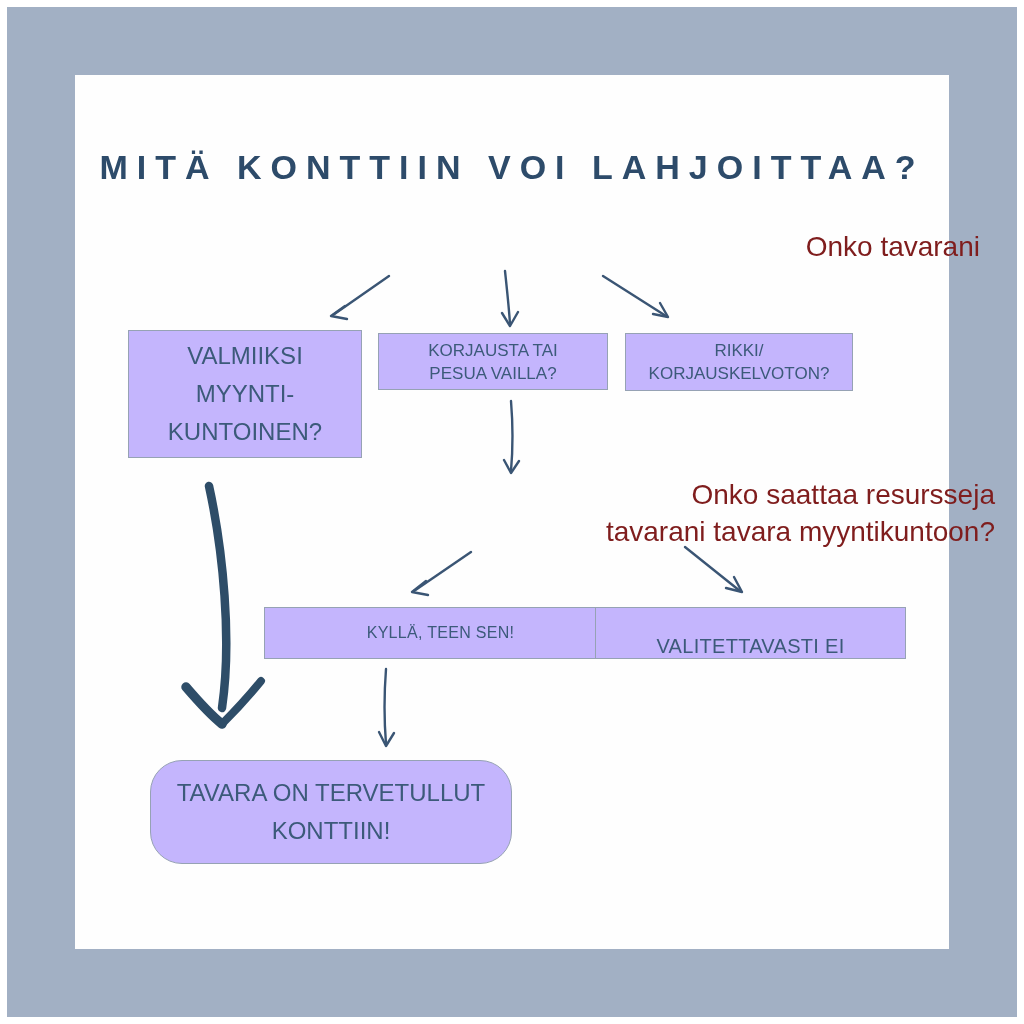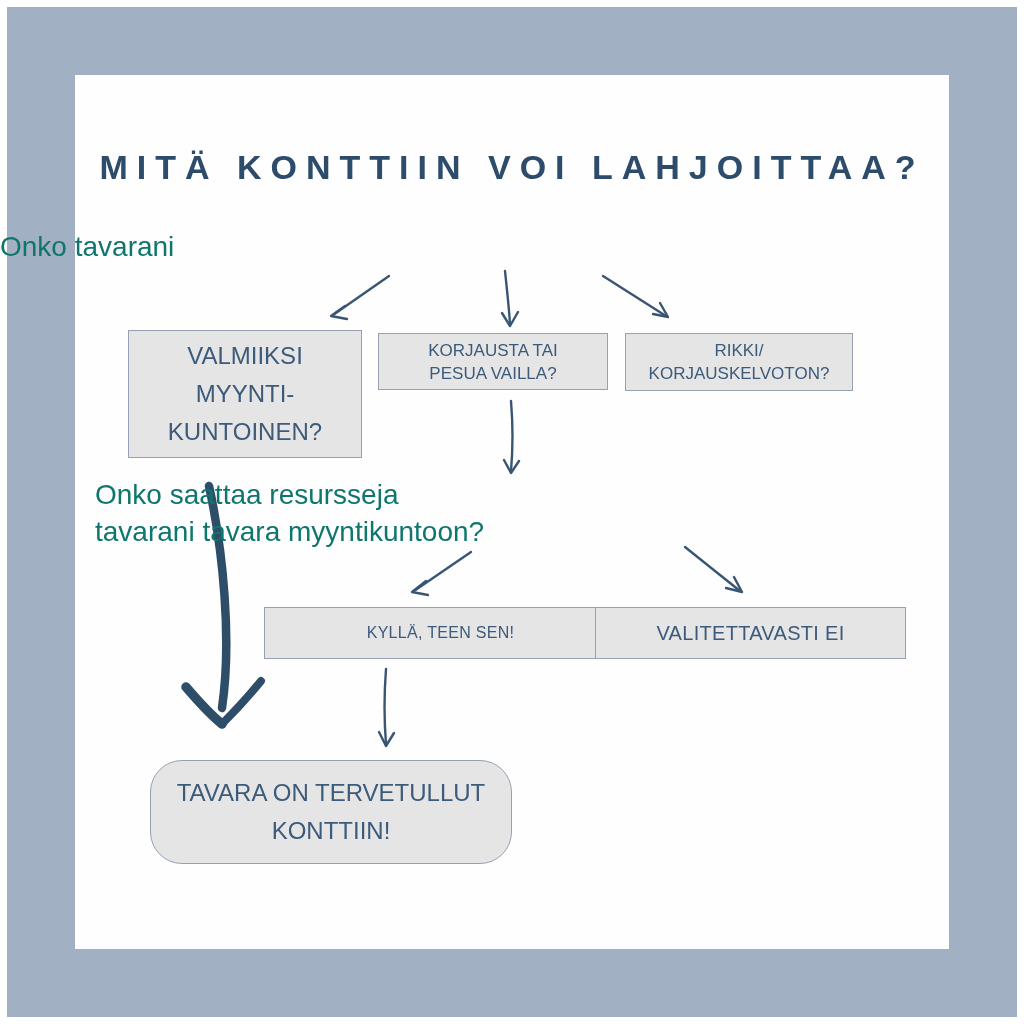--- a/index.html
+++ b/index.html
@@ -28,52 +28,52 @@
     right: 75px;
     text-align: center;
     font-size: 34px;
     font-weight: bold;
     letter-spacing: 9px;
     color: #2d4b6a;
     margin-top: 44px;
   }
   .question {
     position: absolute;
-    text-align: left;
-    color: #0f766e;
+    text-align: right;
+    color: #7f1d1d;
     font-size: 28px;
   }
   #root-question {
     top: 231px;
     left: 0;
     width: 980px;
   }
   #resources-question {
     top: 476px;
     left: 95px;
     width: 900px;
     line-height: 37px;
   }
   .box {
     position: absolute;
     border: 1.5px solid #96a2b4;
-    background: #e5e5e5;
+    background: #c4b5fd;
     display: flex;
     flex-direction: column;
     align-items: center;
     justify-content: center;
     text-align: center;
     color: #3c5a7a;
     box-sizing: border-box;
   }
   #box-ready   { left: 128px; top: 330px; width: 234px; height: 128px; font-size: 24px; line-height: 38px; }
   #box-repair  { left: 378px; top: 333px; width: 230px; height: 57px;  font-size: 17px; line-height: 23px; }
   #box-broken  { left: 625px; top: 333px; width: 228px; height: 58px;  font-size: 17px; line-height: 23px; text-align: right; }
   #box-yes     { left: 264px; top: 607px; width: 353px; height: 52px;  font-size: 16px; letter-spacing: 0.3px; }
-  #box-no      { left: 595px; top: 607px; width: 311px; height: 52px;  font-size: 20px; letter-spacing: 0.3px; }
+  #box-no      { left: 595px; top: 607px; width: 311px; height: 52px;  font-size: 20px; letter-spacing: 0.3px; justify-content: flex-end; }
   #box-result  { left: 150px; top: 760px; width: 362px; height: 104px; font-size: 24px; line-height: 38px; border-radius: 32px; }
   svg.arrows {
     position: absolute;
     inset: 0;
     width: 1024px;
     height: 1024px;
     pointer-events: none;
   }
   .thin-arrow {
     fill: none;

